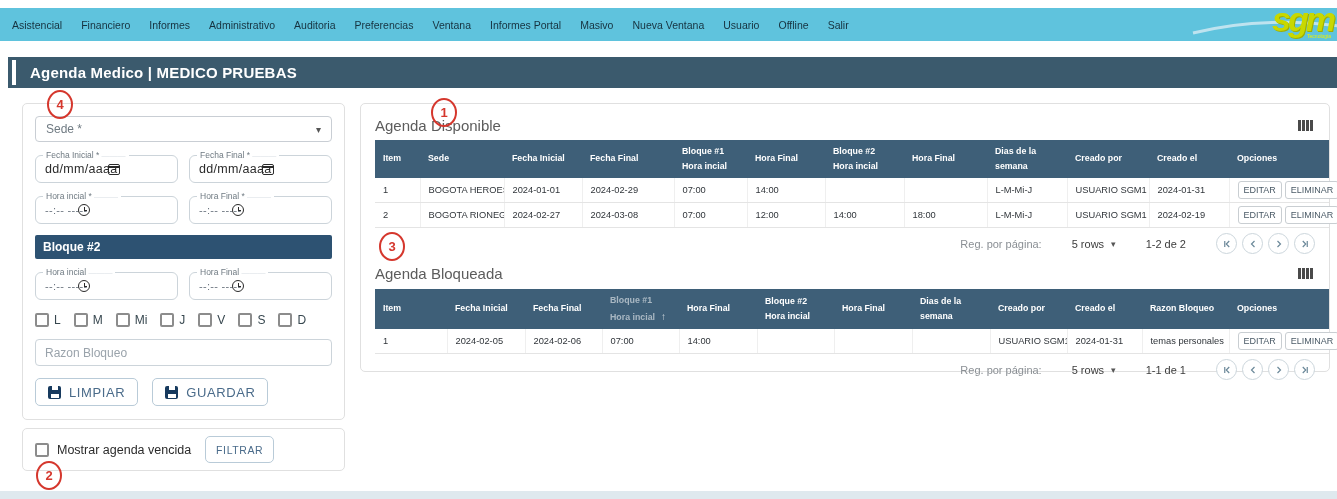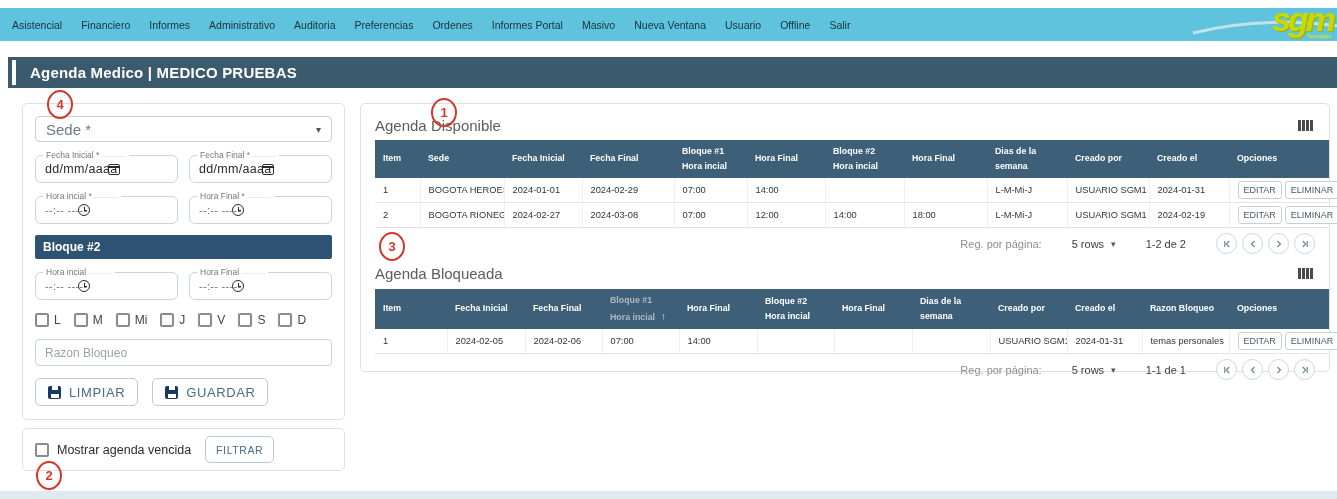--- a/index.html
+++ b/index.html
@@ -31,21 +31,21 @@
   .filter-card{ left:22px; top:428px; width:323px; height:43px; padding:0 12px;
                 display:flex; align-items:center; }
   .right-card { left:360px; top:103px; width:970px; height:269px; padding:8px 14px; }
   .footer-strip { position:absolute; left:0; top:491px; width:1337px; height:8px;
                   background:#dfe9ee; }
 
   
   .select-box { position:relative; height:26px; border:1px solid #c9ced4; border-radius:4px;
                 display:flex; align-items:center; padding:0 10px; margin-top:4px;
                 cursor:pointer; }
-  .select-label { font-size:15px; color:#6f7a82; }
+  .select-label { font-size:12px; color:#6f7a82; }
   .select-caret { position:absolute; right:10px; font-size:10px; color:#555; }
 
   .field-row { display:flex; gap:11px; margin-top:13px; }
   .field { position:relative; flex:1; height:28px; border:1px solid #ccd4da;
            border-radius:6px; display:flex; align-items:center; padding:0 9px; }
   .field-label { position:absolute; top:-6px; left:7px; background:#fff; padding:0 3px;
                  font-size:8.5px; color:#6f7a82; white-space:nowrap; }
   .field-label::after { content:"\00a0\2014\2014\2014"; color:#d7dde2; font-size:8px; }
   .field-value { font-size:12.5px; color:#2b2b2b; letter-spacing:0.3px; }
   .field-value.muted { color:#6d7680; font-size:11px; }
@@ -135,21 +135,21 @@
 </head>
 <body>
 
 <div class="nav">
   <span class="nav-item">Asistencial</span>
   <span class="nav-item">Financiero</span>
   <span class="nav-item">Informes</span>
   <span class="nav-item">Administrativo</span>
   <span class="nav-item">Auditoria</span>
   <span class="nav-item">Preferencias</span>
-  <span class="nav-item">Ordenes</span>
+  <span class="nav-item">Ventana</span>
   <span class="nav-item">Informes Portal</span>
   <span class="nav-item">Masivo</span>
   <span class="nav-item">Nueva Ventana</span>
   <span class="nav-item">Usuario</span>
   <span class="nav-item">Offline</span>
   <span class="nav-item">Salir</span>
   <div class="logo">
     <svg class="logo-swoosh" viewBox="0 0 150 16" width="150" height="16">
       <path d="M2,13 Q70,-4 148,6" stroke="#cfe9f2" stroke-width="3" fill="none" opacity="0.85"></path>
     </svg>

